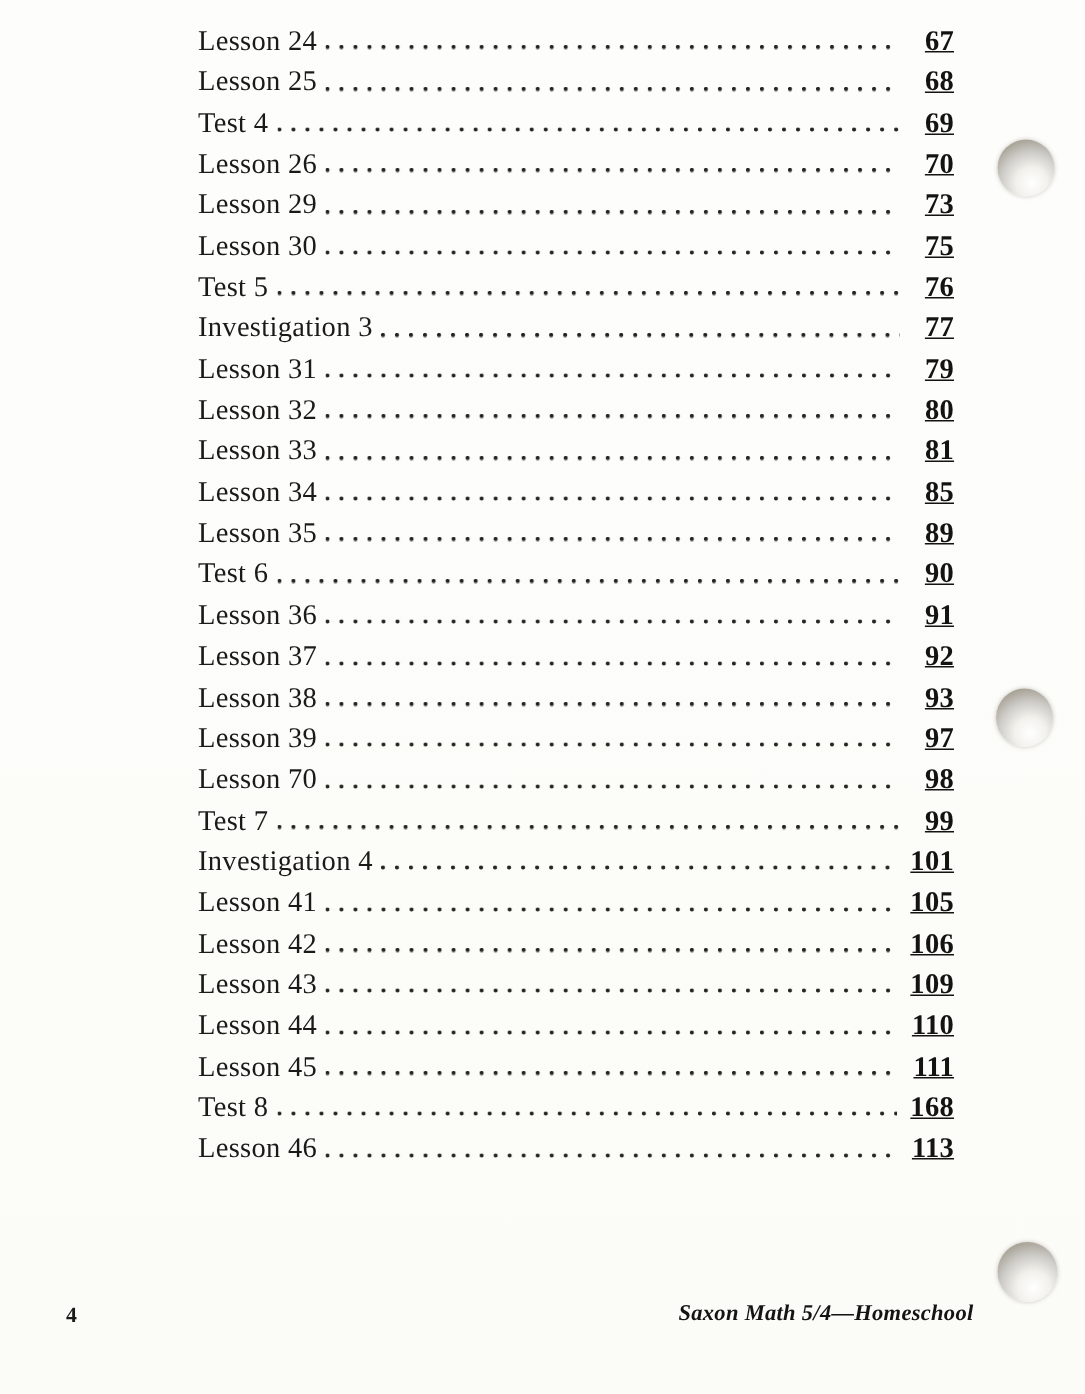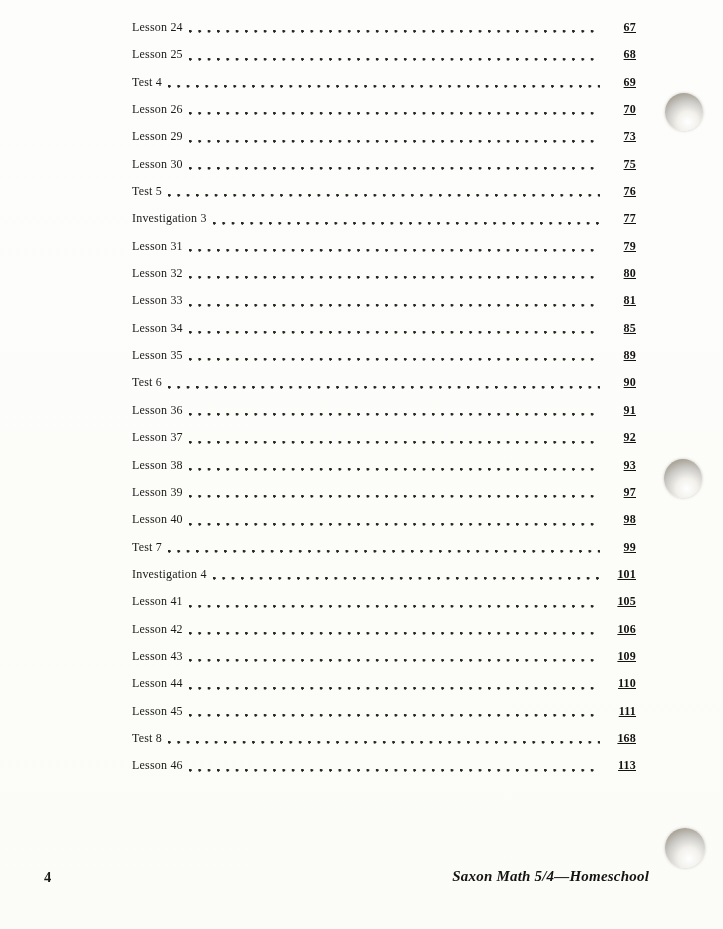--- a/index.html
+++ b/index.html
@@ -17,21 +17,21 @@
   
   .toc {
     position: absolute;
     left: 132px; top: 14px;
     width: 504px;
   }
   .toc-row {
     display: flex;
     height: 27.35px;
     line-height: 27.35px;
-    font-size: 12px;
+    font-size: 19px;
     color: #1b1a18;
     letter-spacing: 0.2px;
   }
   .toc-label { white-space: nowrap; }
   .toc-leader { flex: 1; position: relative; }
   .toc-leader::after {
     content: "";
     position: absolute;
     left: 6px; right: 9px; bottom: 8px;
     height: 3px;
@@ -166,21 +166,21 @@
       <span class="toc-label">Lesson 38</span>
       <span class="toc-leader"></span>
       <span class="toc-page">93</span>
     </div>
       <div class="toc-row">
       <span class="toc-label">Lesson 39</span>
       <span class="toc-leader"></span>
       <span class="toc-page">97</span>
     </div>
       <div class="toc-row">
-      <span class="toc-label">Lesson 40</span>
+      <span class="toc-label">Lesson 70</span>
       <span class="toc-leader"></span>
       <span class="toc-page">98</span>
     </div>
       <div class="toc-row">
       <span class="toc-label">Test 7</span>
       <span class="toc-leader"></span>
       <span class="toc-page">99</span>
     </div>
       <div class="toc-row">
       <span class="toc-label">Investigation 4</span>

